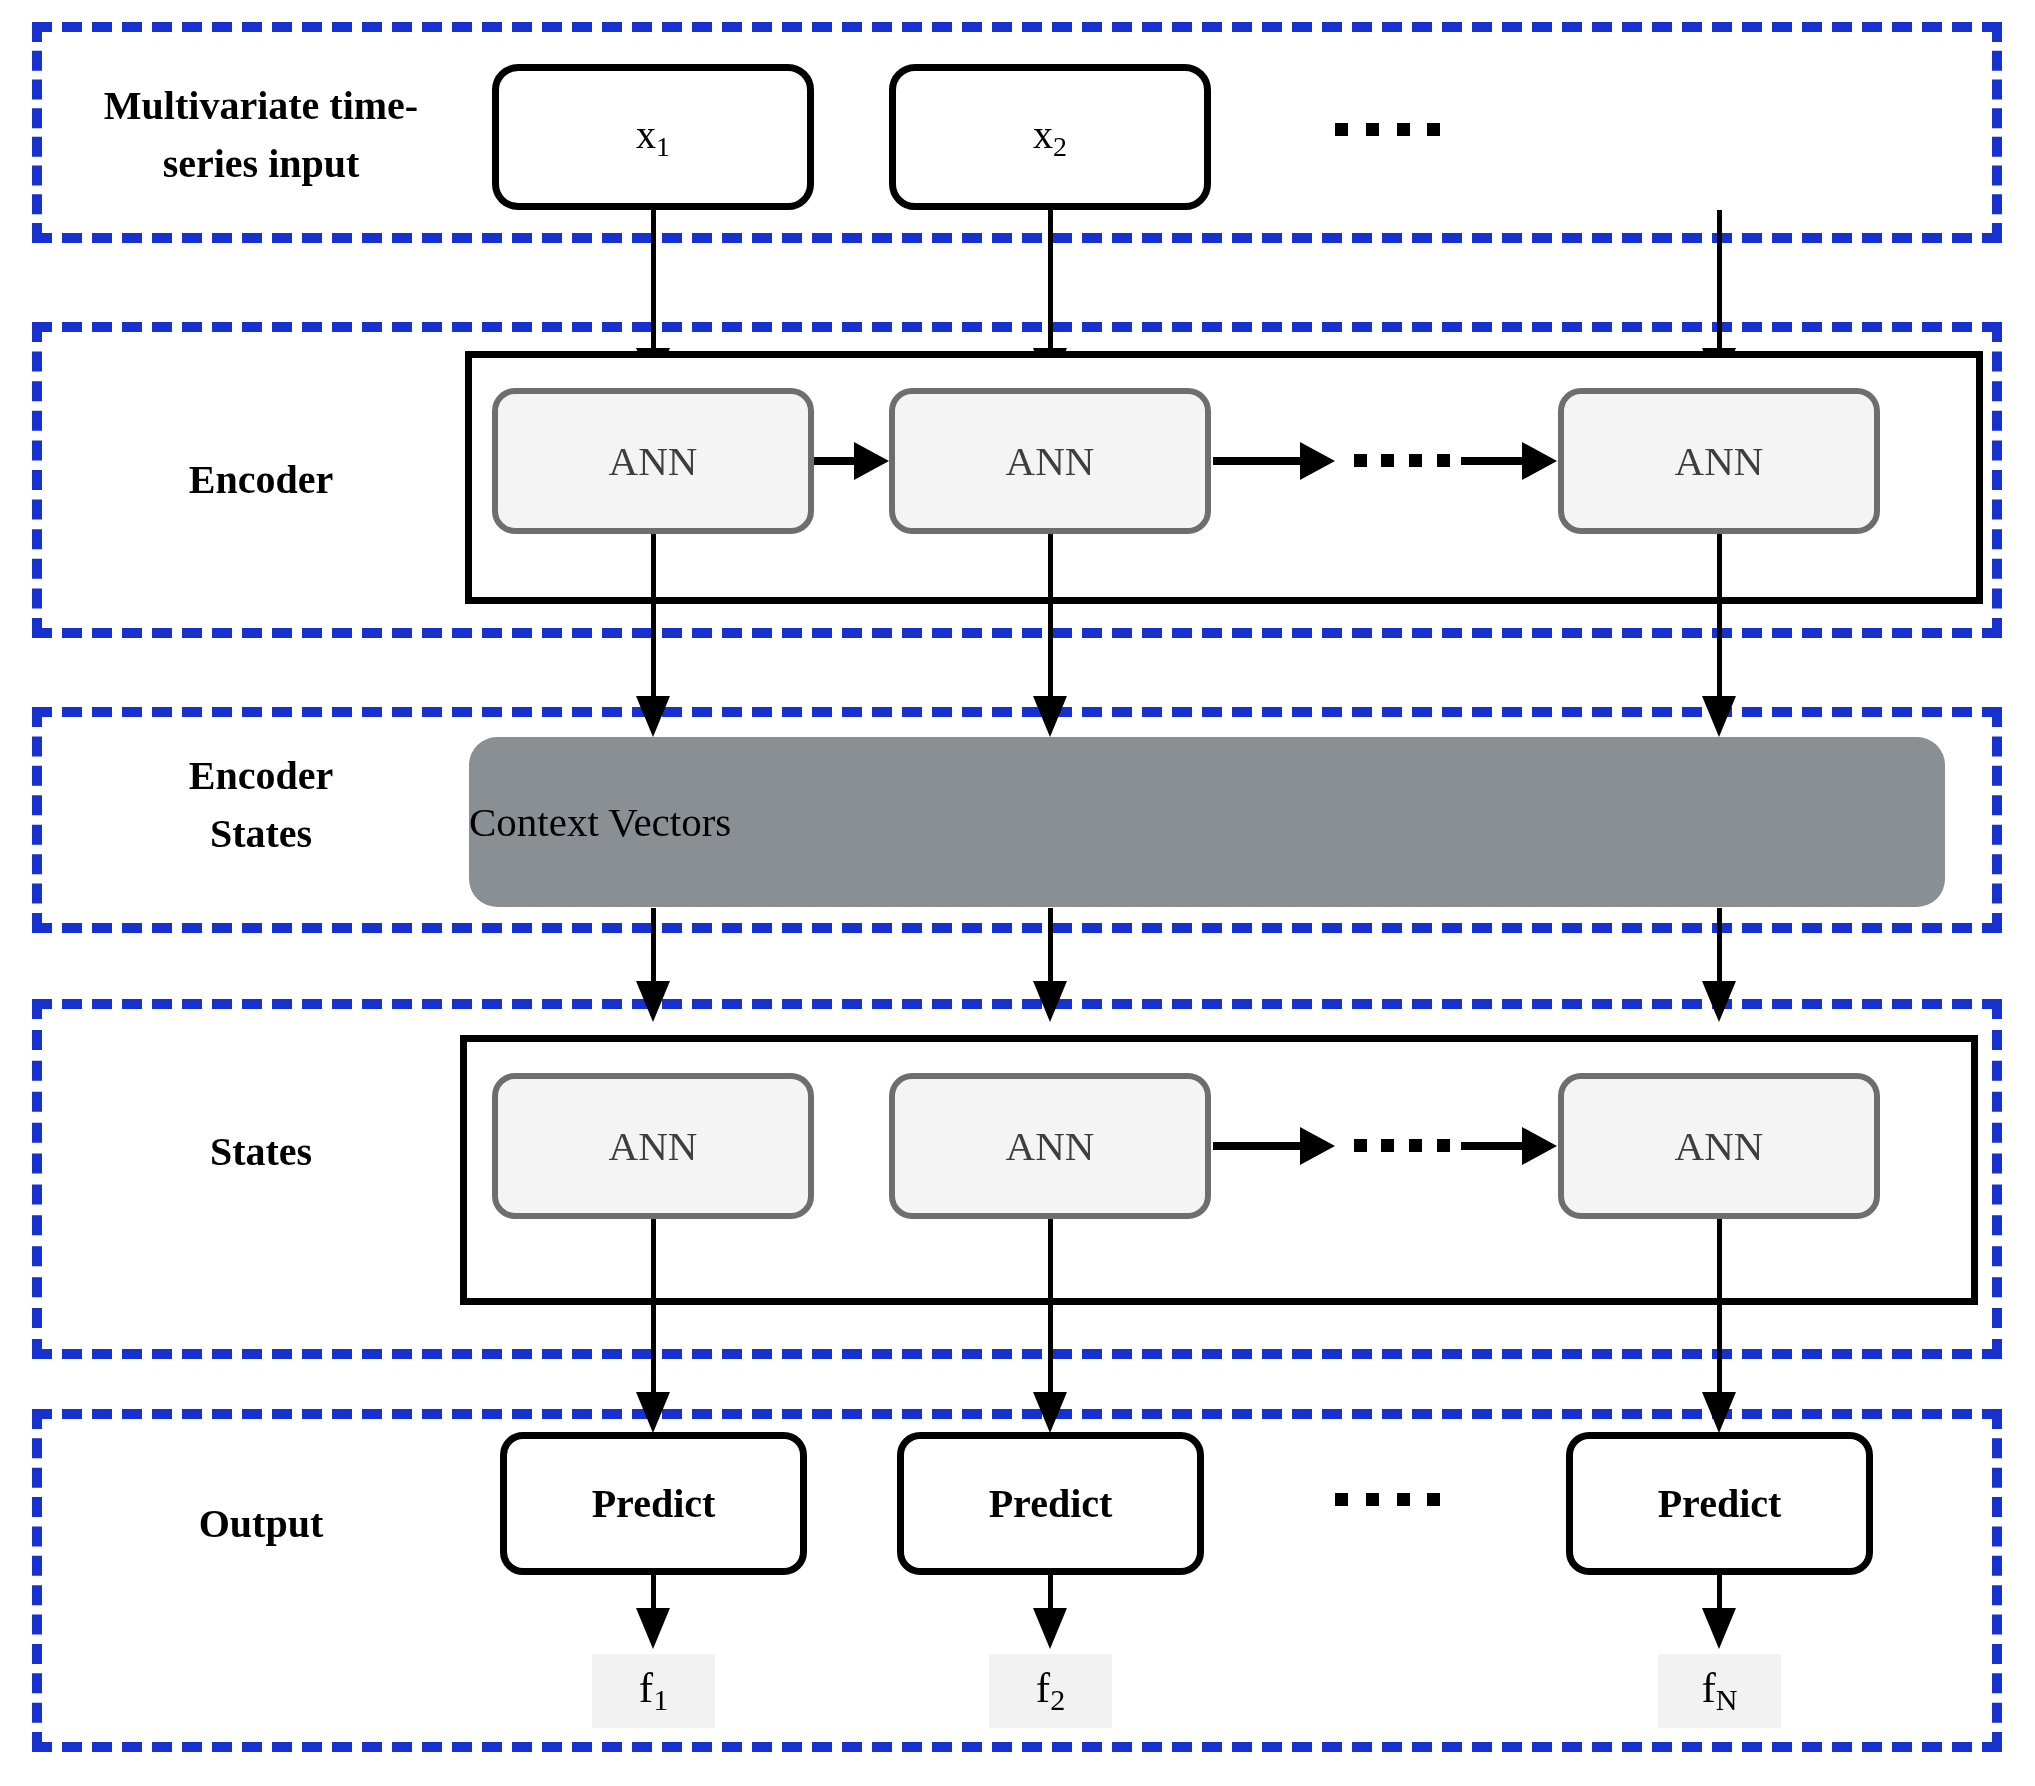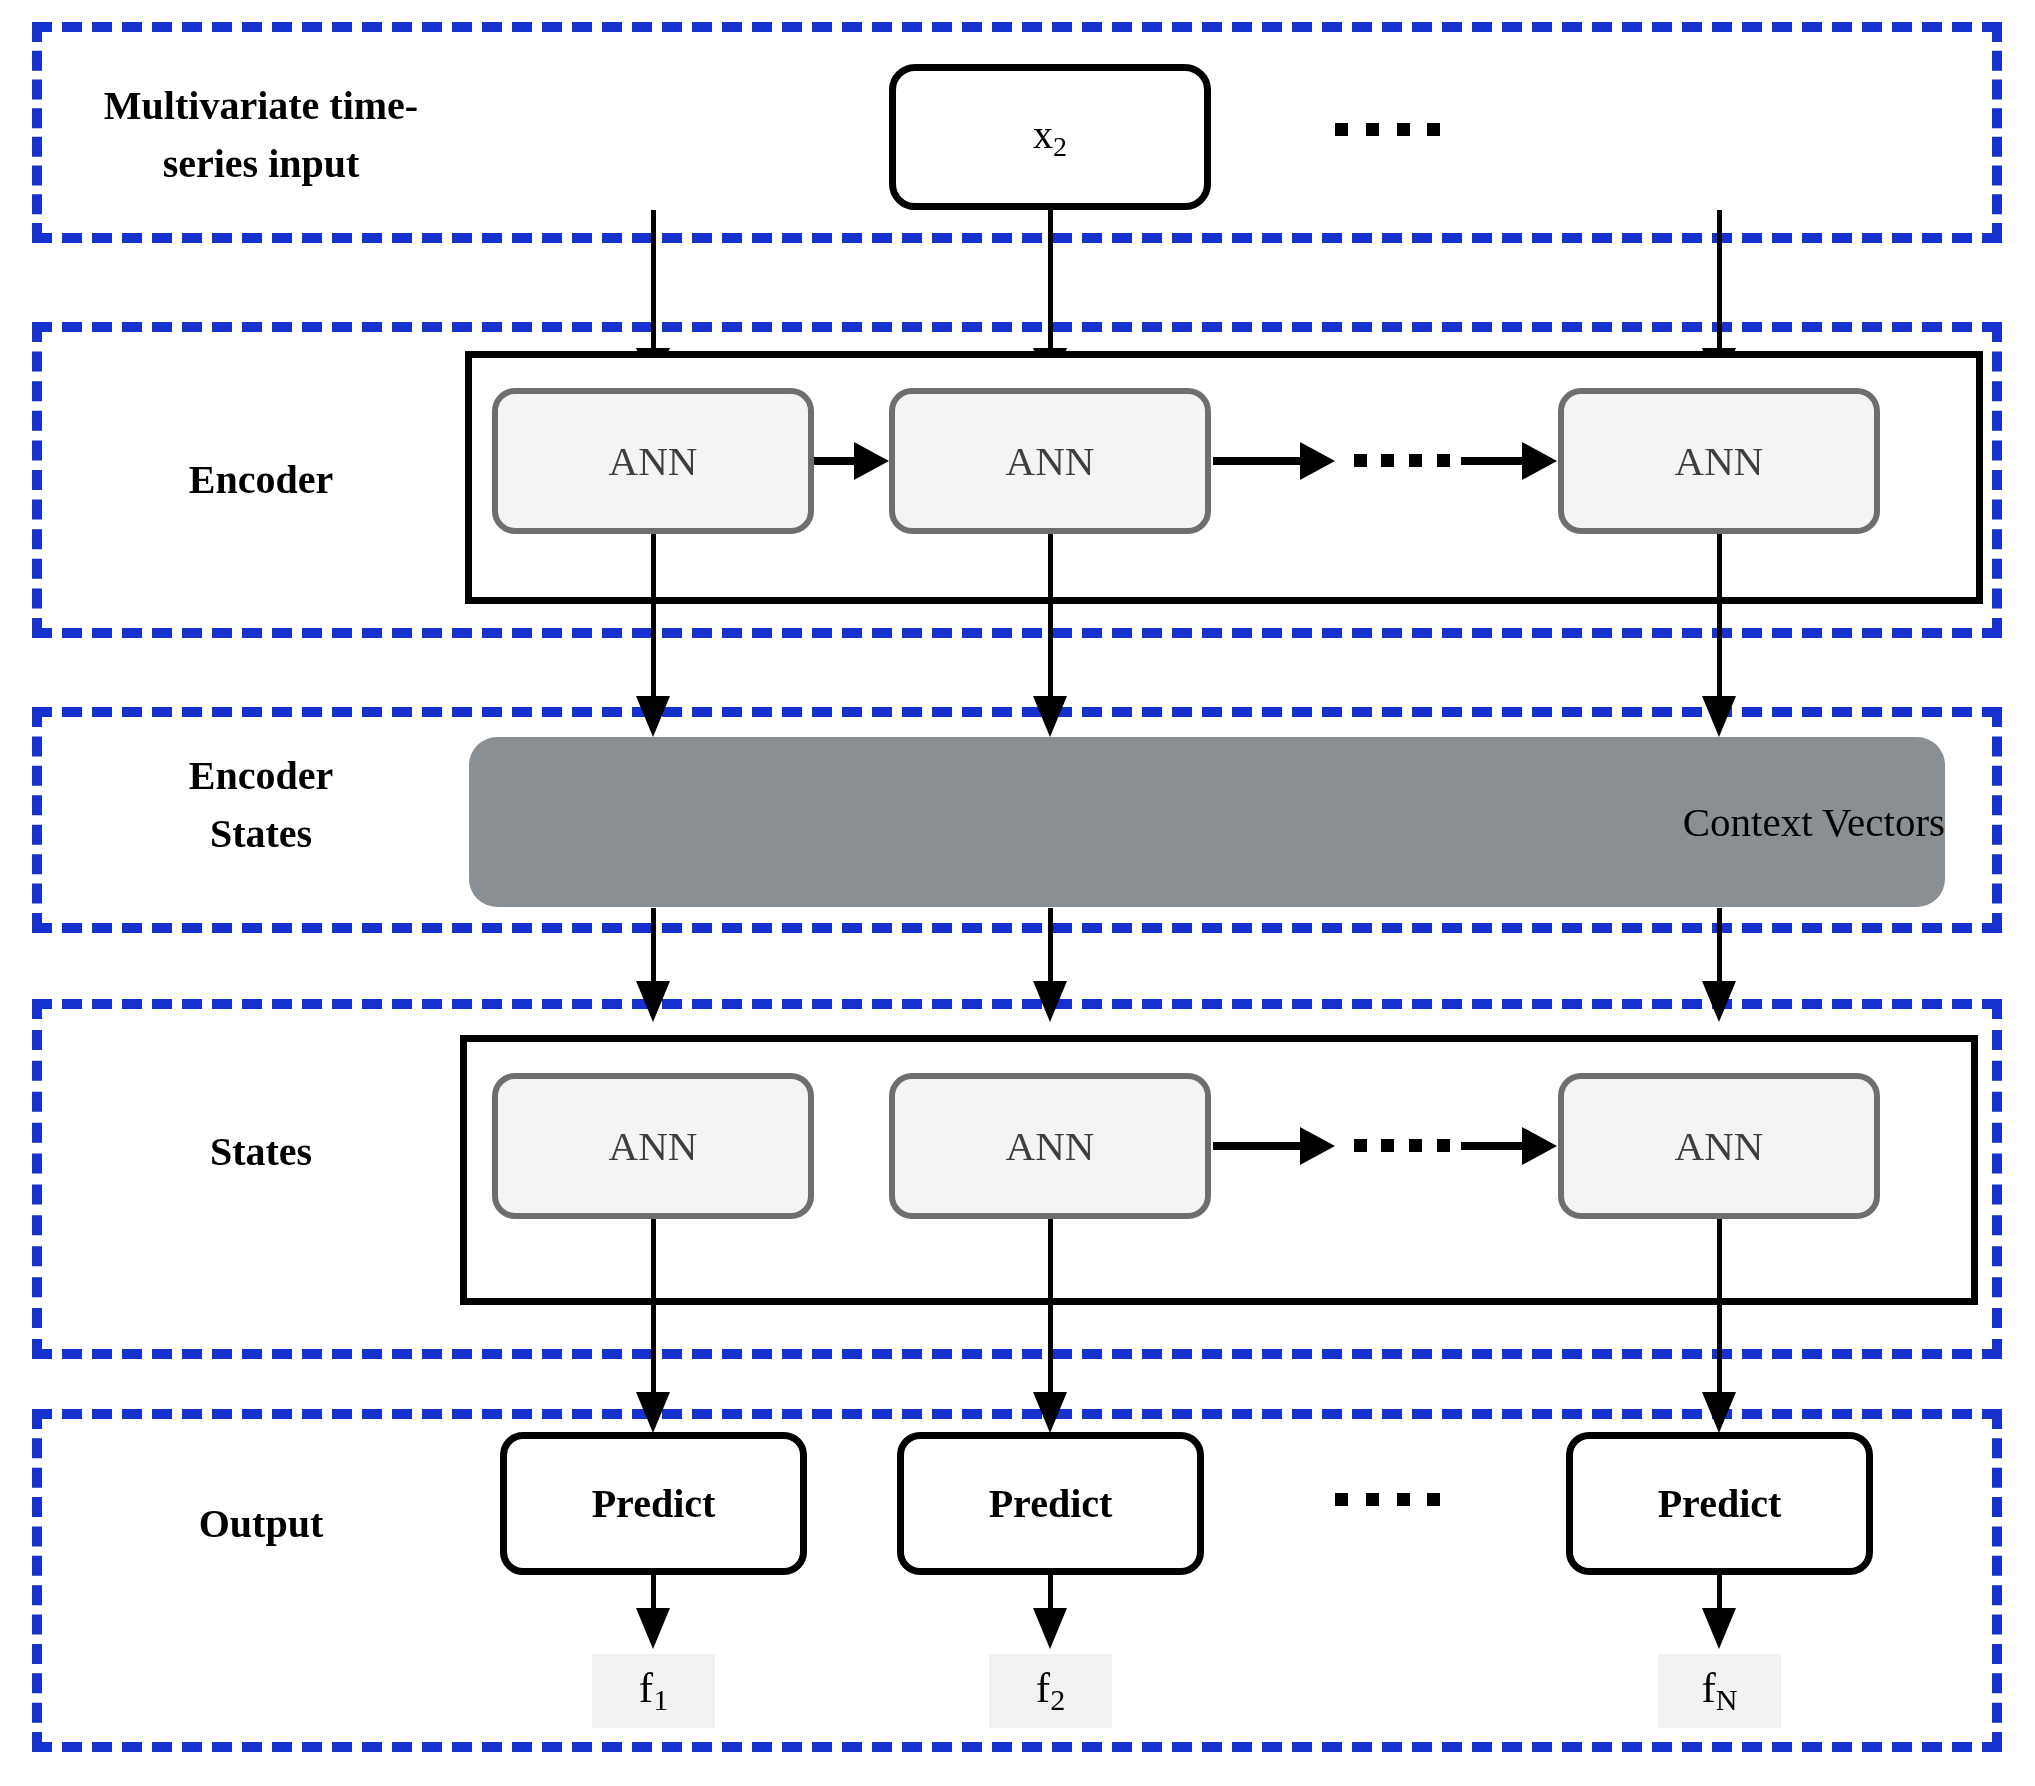--- a/index.html
+++ b/index.html
@@ -74,21 +74,21 @@
   .context-box {
     position: absolute;
     left: 469px;
     top: 737px;
     width: 1476px;
     height: 170px;
     border-radius: 28px;
     background: var(--context-gray, #8a8f93);
     display: flex;
     align-items: center;
-    justify-content: flex-end;
+    justify-content: flex-start;
     font-size: 41px;
     color: #000;
   }
 
   .sub { font-size: 0.70em; vertical-align: -0.28em; }
 
   
   .vline { position: absolute; width: 5.4px; background: #000; }
   .ah-down {
     position: absolute; width: 0; height: 0;
@@ -134,20 +134,23 @@
     <div>series input</div>
   </div>
   <div class="band-label" style="top:451px;">Encoder</div>
   <div class="band-label" style="top:747px;">
     <div>Encoder</div>
     <div>States</div>
   </div>
   <div class="band-label" style="top:1123px;">States</div>
   <div class="band-label" style="top:1495px;">Output</div>
 
+  <div class="node xbox" style="left:492px;">
+    <span><span>x</span><span class="sub">1</span></span>
+  </div>
   <div class="node xbox" style="left:889px;">
     <span><span>x</span><span class="sub">2</span></span>
   </div>
 
   <div class="dot" style="left:1335px;top:123px;"></div>
   <div class="dot" style="left:1366px;top:123px;"></div>
   <div class="dot" style="left:1397px;top:123px;"></div>
   <div class="dot" style="left:1427px;top:123px;"></div>
 
   <div class="vline" style="left:651px;top:210px;height:138px;"></div>

